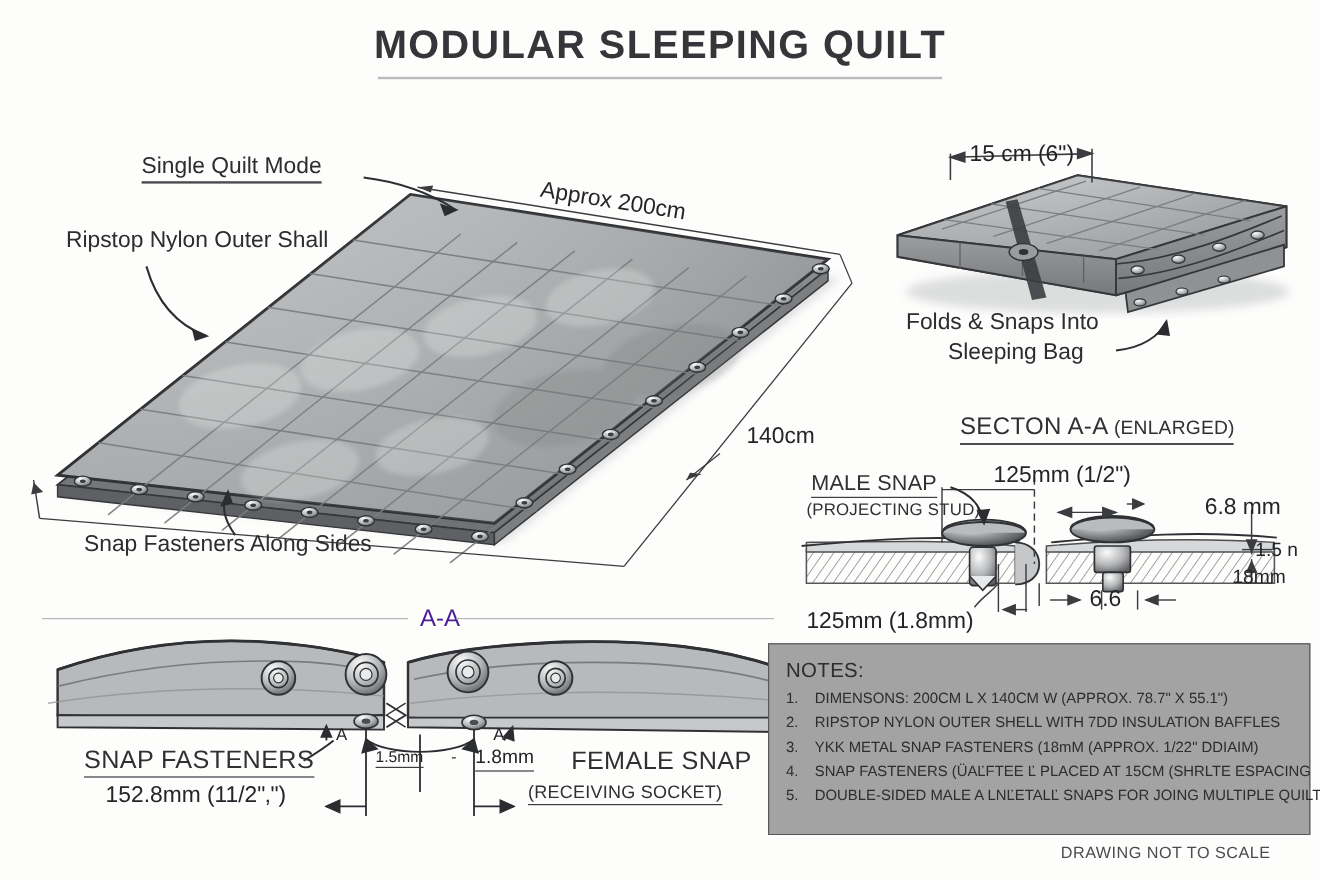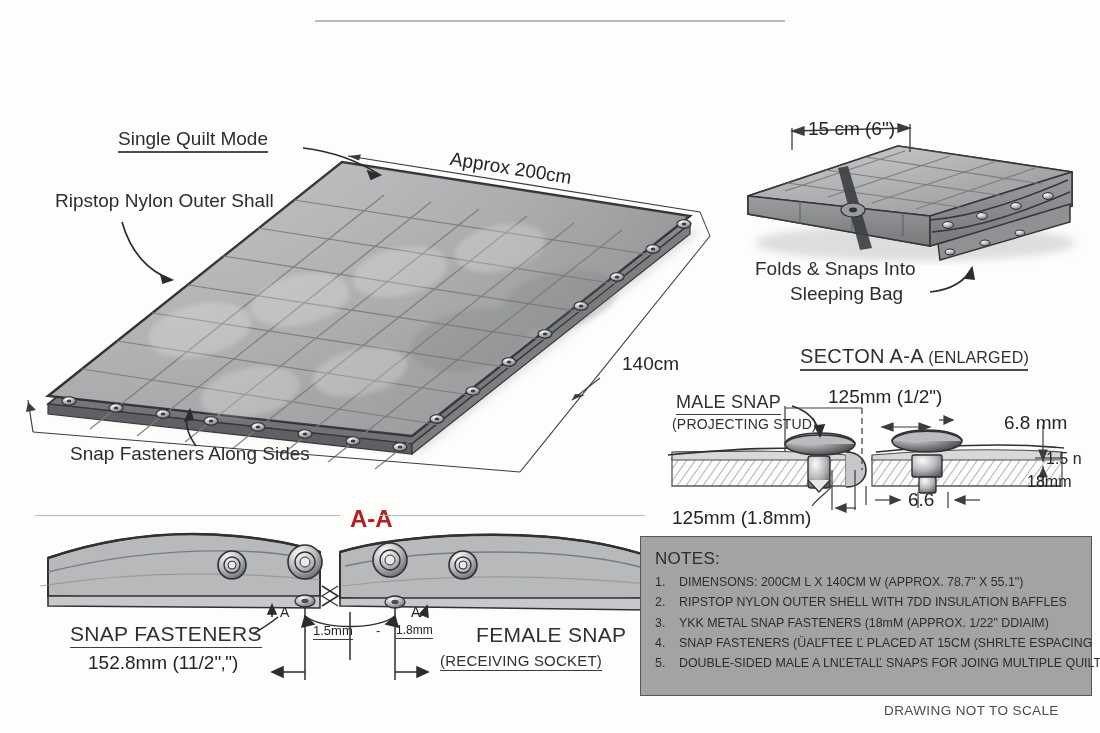--- a/index.html
+++ b/index.html
@@ -38,32 +38,33 @@
   .note-row { display: flex; font-size: 12.4px; color: #2b2d30; margin-bottom: 6px; line-height: 1.15; }
   .note-num { width: 24px; flex: 0 0 24px; }
   .note-txt { flex: 1; white-space: nowrap; }
   #not-to-scale { left: 884px; top: 703px; font-size: 13.5px; letter-spacing: .4px; color: #4a4c50; }
 
   
   #aa-divider { left: 35px; top: 505px; width: 610px; height: 20px; }
   #aa-line-l, #aa-line-r { position: absolute; top: 10px; height: 1px; background: #b5b7b9; }
   #aa-line-l { left: 0; width: 305px; }
   #aa-line-r { right: 0; width: 265px; }
-  #aa-label { position: absolute; left: 315px; top: 0; font-size: 24px; color: #b91c1c; font-weight: bold; }
+  #aa-label { position: absolute; left: 315px; top: 0; font-size: 20px; color: #4c1d95; }
 
   
   .dim { font-size: 19px; color: #232528; white-space: nowrap; }
   .dim-s { font-size: 14px; color: #232528; white-space: nowrap; }
   .dim-xs { font-size: 12.5px; color: #232528; white-space: nowrap; }
   .under { border-bottom: 1.6px solid #3b3d41; padding-bottom: 1px; }
 </style>
 </head>
 <body>
 
 <div class="abs" id="title-block">
+  <div id="main-title">MODULAR SLEEPING QUILT</div>
   <div id="title-rule"></div>
 </div>
 
 <svg class="overlay" width="1100" height="733">
   <defs>
     <linearGradient id="fabTop" x1="0" y1="0" x2="0.6" y2="1">
       <stop offset="0%" stop-color="#c2c4c5"></stop>
       <stop offset="50%" stop-color="#b0b2b3"></stop>
       <stop offset="100%" stop-color="#9a9c9e"></stop>
     </linearGradient>
@@ -452,21 +453,21 @@
 <div class="abs" id="aa-divider">
   <div id="aa-line-l"></div>
   <div id="aa-label">A-A</div>
   <div id="aa-line-r"></div>
 </div>
 
 <div class="abs caps under" style="left:70px; top:622px; font-size:21px; letter-spacing:.3px;">SNAP FASTENERS</div>
 <div class="abs dim" style="left:88px; top:652px;">152.8mm (11/2"‚")</div>
 <div class="abs dim-xs under" style="left:313px; top:623px; font-size:13px;">1.5mm</div>
 <div class="abs dim-xs" style="left:376px; top:623px; font-size:13px;">-</div>
-<div class="abs dim-xs under" style="left:396px; top:623px; font-size:12px;">1.8mm</div>
+<div class="abs dim-xs under" style="left:396px; top:623px; font-size:16px;">1.8mm</div>
 <div class="abs caps" style="left:444px; top:623px; font-size:21px; letter-spacing:.3px;margin-left:32px;">FEMALE SNAP</div>
 <div class="abs caps under" style="left:440px; top:652px; font-size:15px;">(RECEIVING SOCKET)</div>
 <div class="abs dim-xs" style="left:280px; top:604px; font-size:14px;">A</div>
 <div class="abs dim-xs" style="left:411px; top:604px; font-size:14px;">A</div>
 
 <div class="abs" id="notes-box">
   <div id="notes-title">NOTES:</div>
   <div id="notes-list">
       <div class="note-row">
         <span class="note-num">1.</span>

